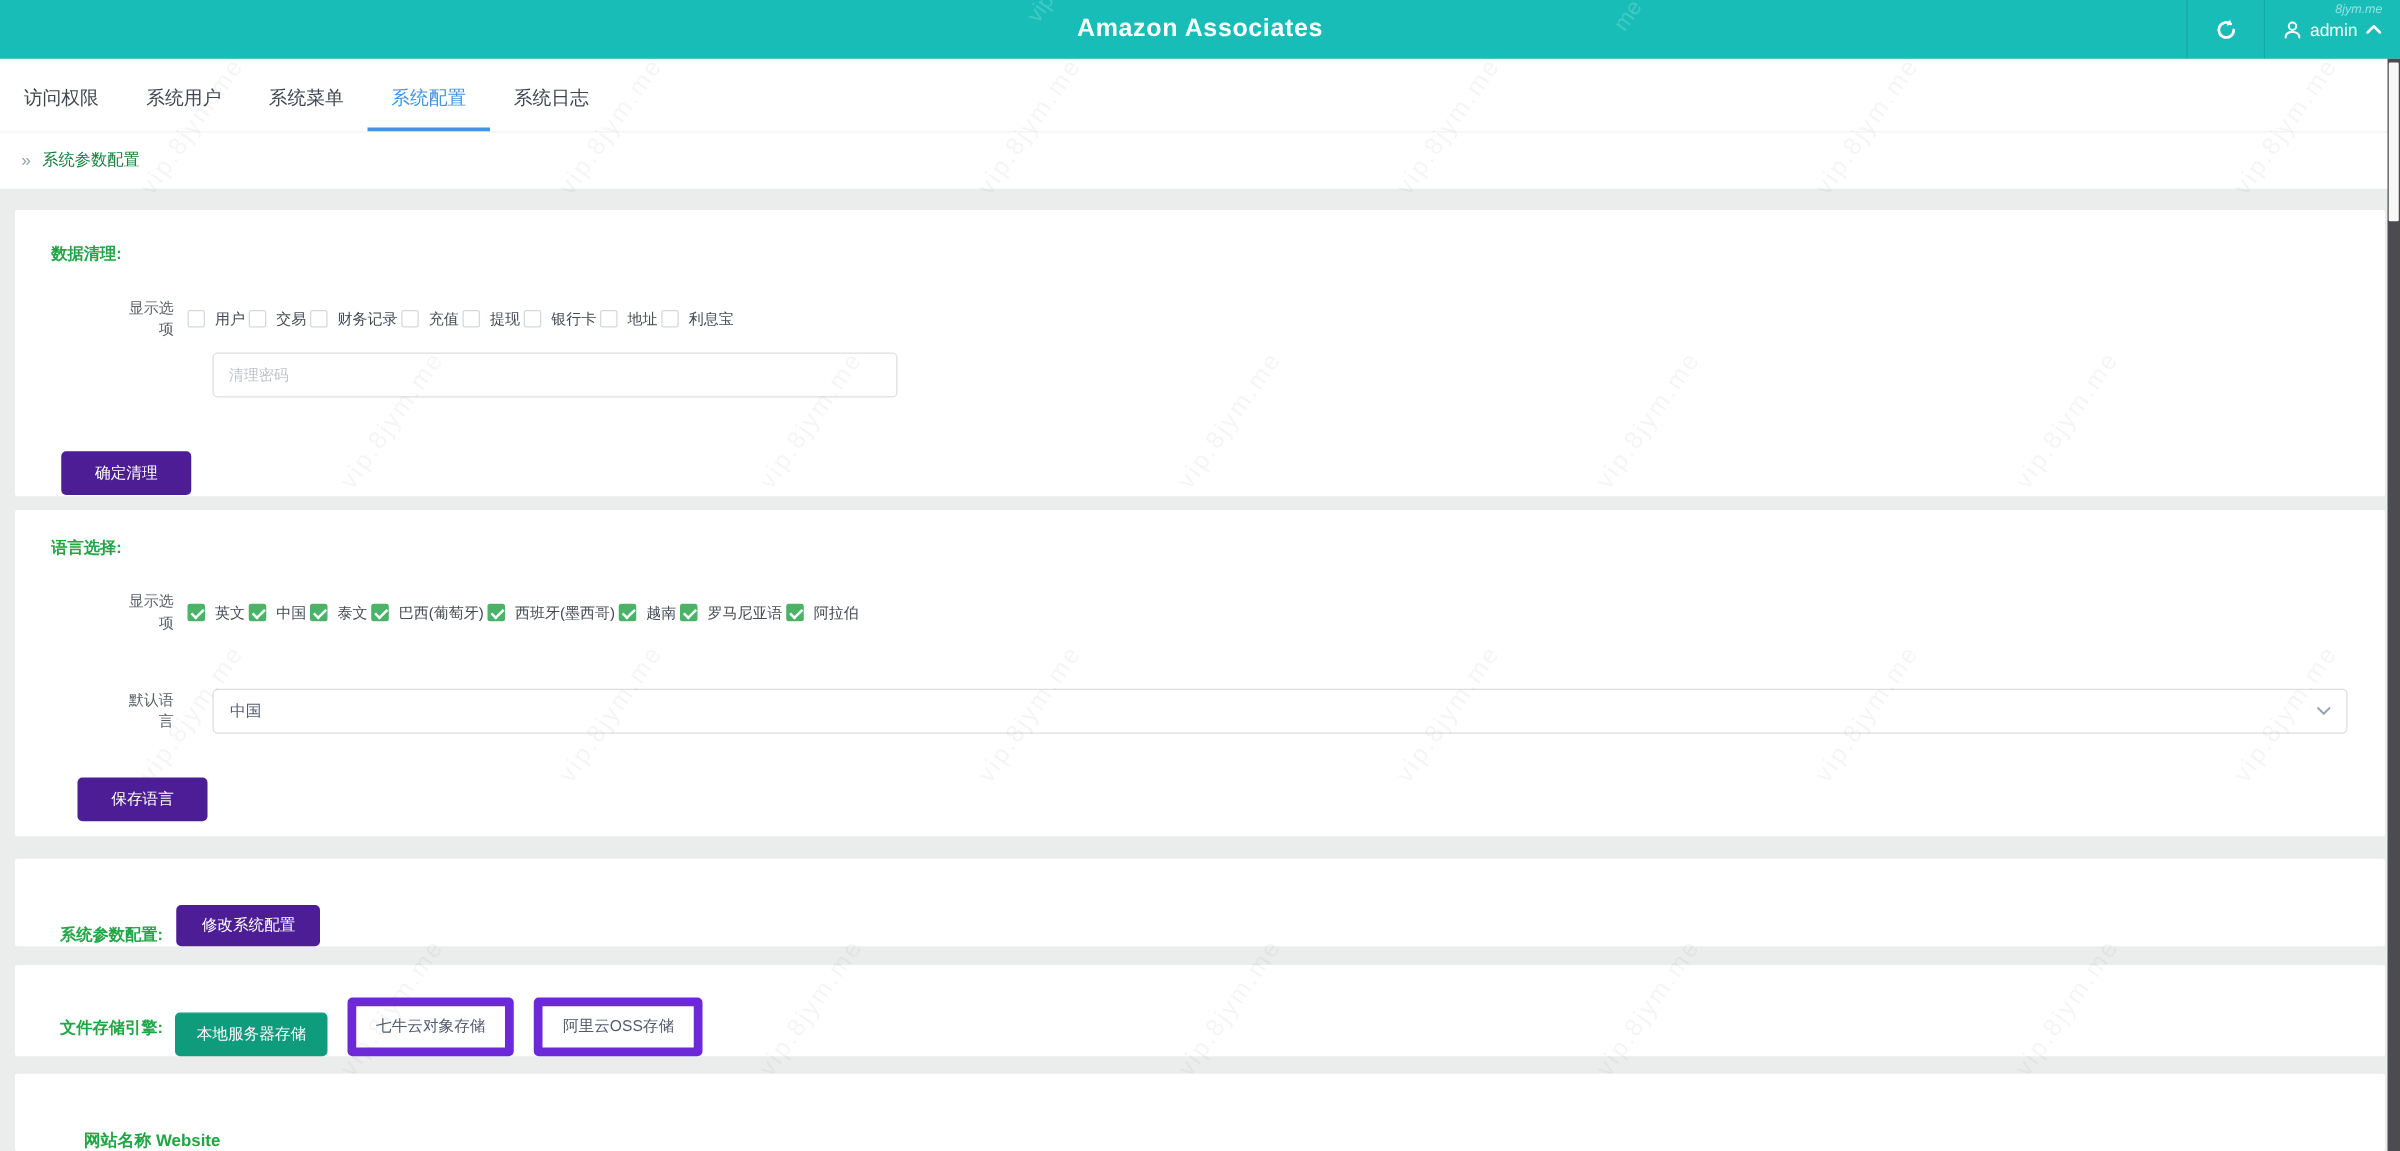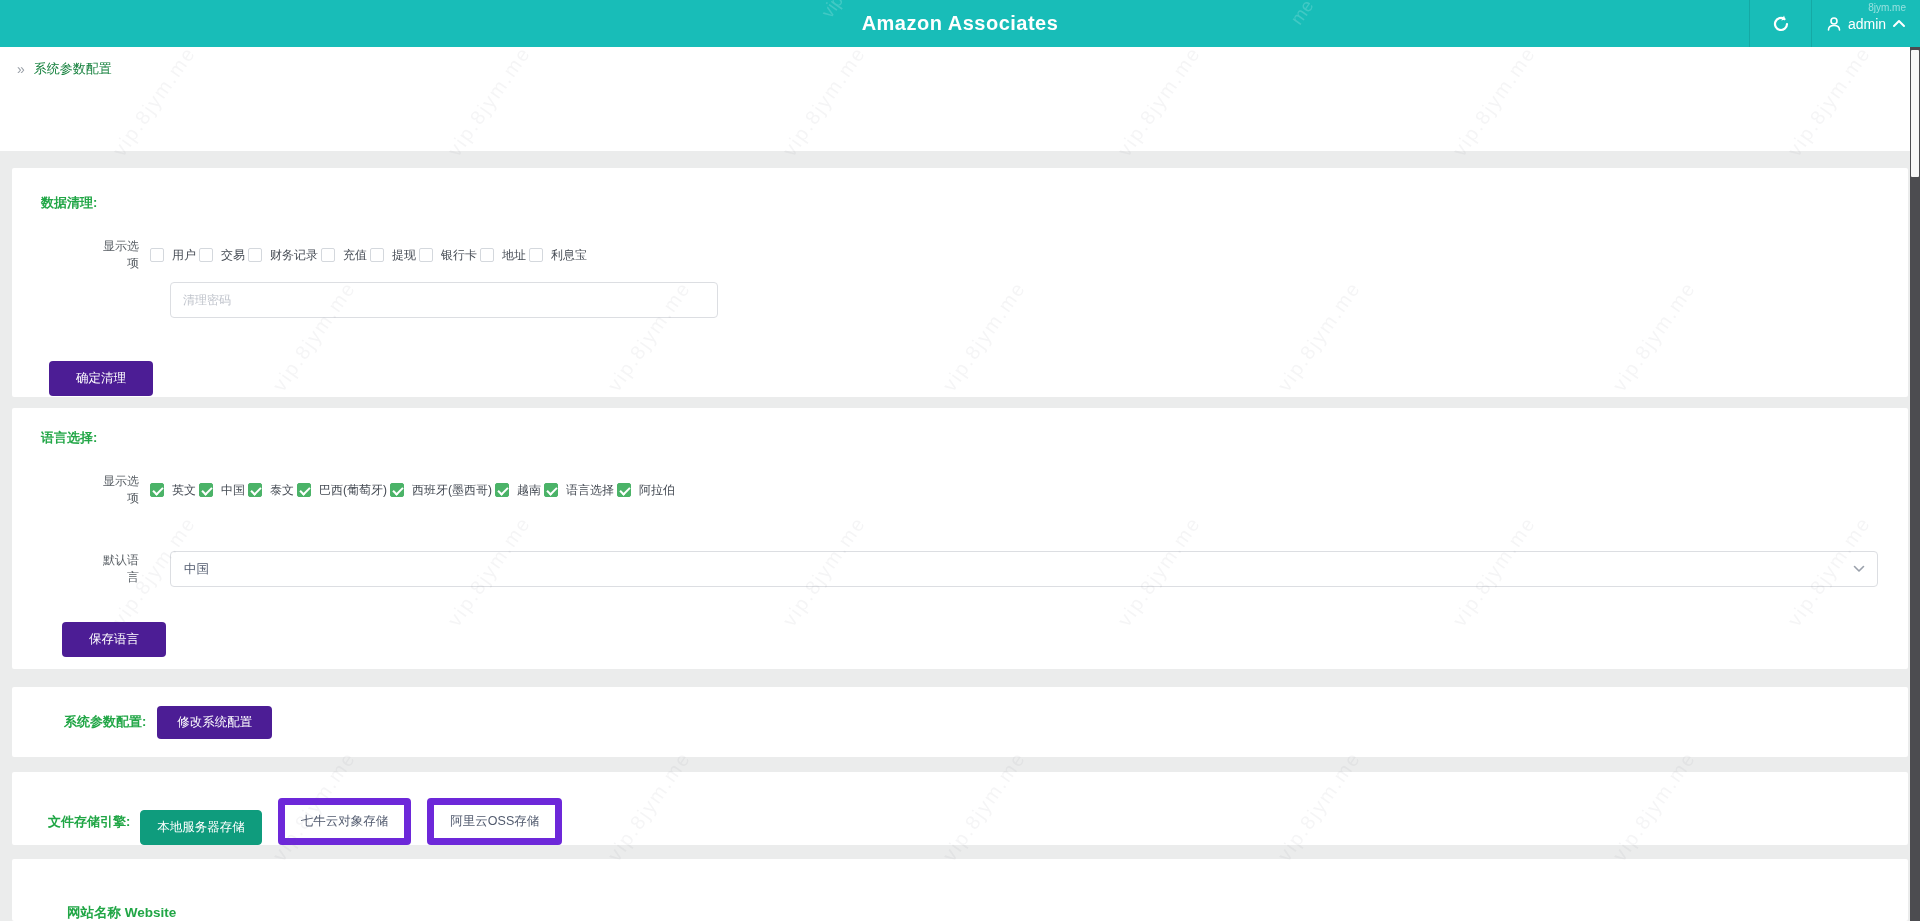--- a/index.html
+++ b/index.html
@@ -14,21 +14,21 @@
     line-height:47px; text-align:center; color:#ffffff; font-size:20px;
     font-weight:600; letter-spacing:.5px; }
   .header-right { position:absolute; right:0; top:0; height:47px;
     display:flex; align-items:stretch; }
   .h-divider { width:1px; background:rgba(0,0,0,0.10); height:47px; }
   .h-btn { display:flex; align-items:center; justify-content:center;
     color:#fff; cursor:pointer; }
   .refresh-btn { width:61px; }
   .admin-btn { width:108px; gap:6px; font-size:14px; }
   .corner-mark { position:absolute; right:14px; top:2px; font-size:10px;
-    color:rgba(255,255,255,0.55); z-index:31; }
+    color:rgba(255,255,255,0.55); z-index:31;font-style:italic; }
 
   
   .topcard { position:absolute; left:0; top:47px; width:1920px; height:104px;
     background:#ffffff; z-index:5; }
   .tabbar { padding-left:19px; height:59px; border-bottom:1px solid #f2f2f2;
     display:flex; align-items:flex-end; }
   .tab { padding:0 19px; height:59px; line-height:66px; font-size:15px;
     color:#3f454e; cursor:pointer; border-bottom:3px solid transparent; }
   .tab:first-child { padding-left:0; }
   .tab.active { color:#3f94e4; border-bottom-color:#3f94e4; }
@@ -79,21 +79,21 @@
 
   .select-row { margin-top:44px; padding-left:85px; }
   .select-row .row-label { margin-right:31px; }
   .select { width:1708px; height:36px; border:1px solid #dcdee2;
     border-radius:4px; background:#fff; display:flex; align-items:center;
     justify-content:space-between; padding:0 12px 0 13px; cursor:pointer; }
   .select-value { font-size:12.5px; color:#515a6e; }
   .select-arrow { color:#9aa0ab; display:flex; }
 
   .inline-card { display:flex; align-items:center; }
-  .card3.inline-card { padding:0 0 0 52px; }
+  .card3.inline-card { padding:0 0 0 36px;align-items:flex-end; }
   .card3 .sec-title, .card4 .sec-title { margin:0; }
   .card3 .btn-teal { margin-left:11px; padding:8px 20px; }
   .card4.inline-card { padding:26px 0 0 36px; align-items:center; }
   .storage-btns { display:flex; gap:16px; margin-left:10px;align-items:flex-end; }
   .btn-plain { background:#fff; border:7px solid #6d28d9; color:#515a6e;
     padding:8px 16px; border-radius:4px; font-size:12.5px; cursor:pointer; }
   .btn-storage-active { background:#0f9c7d; border:1px solid #0f9c7d;
     color:#fff; padding:8px 16px; border-radius:4px; font-size:12.5px;
     cursor:pointer; }
   .card5 .sec-title { margin:45px 0 0 55px; font-size:13.5px; }
@@ -143,20 +143,27 @@
         <svg width="14" height="9" viewBox="0 0 14 9">
           <polyline points="2,7 7,2 12,7" fill="none" stroke="#fff" stroke-width="2" stroke-linecap="round" stroke-linejoin="round"></polyline>
         </svg>
       </span>
     </div>
   </div>
 </div>
 <div class="corner-mark">8jym.me</div>
 
 <div class="topcard">
+  <div class="tabbar">
+    <div class="tab">访问权限</div>
+    <div class="tab">系统用户</div>
+    <div class="tab">系统菜单</div>
+    <div class="tab active">系统配置</div>
+    <div class="tab">系统日志</div>
+  </div>
   <div class="breadcrumb">
     <span class="bc-chev">»</span>
     <span class="bc-text">系统参数配置</span>
   </div>
 </div>
 
 <div class="card card1">
   <div class="sec-title">数据清理:</div>
   <div class="form-row opts-row">
     <span class="row-label">显示选项</span>
@@ -225,21 +232,21 @@
       <label class="cb checked">
         <span class="cb-box"></span>
         <span class="cb-text">西班牙(墨西哥)</span>
       </label>
       <label class="cb checked">
         <span class="cb-box"></span>
         <span class="cb-text">越南</span>
       </label>
       <label class="cb checked">
         <span class="cb-box"></span>
-        <span class="cb-text">语言选择</span>
+        <span class="cb-text">罗马尼亚语</span>
       </label>
       <label class="cb checked">
         <span class="cb-box"></span>
         <span class="cb-text">阿拉伯</span>
       </label>
     </div>
   </div>
   <div class="form-row select-row">
     <span class="row-label">默认语言</span>
     <div class="select">

